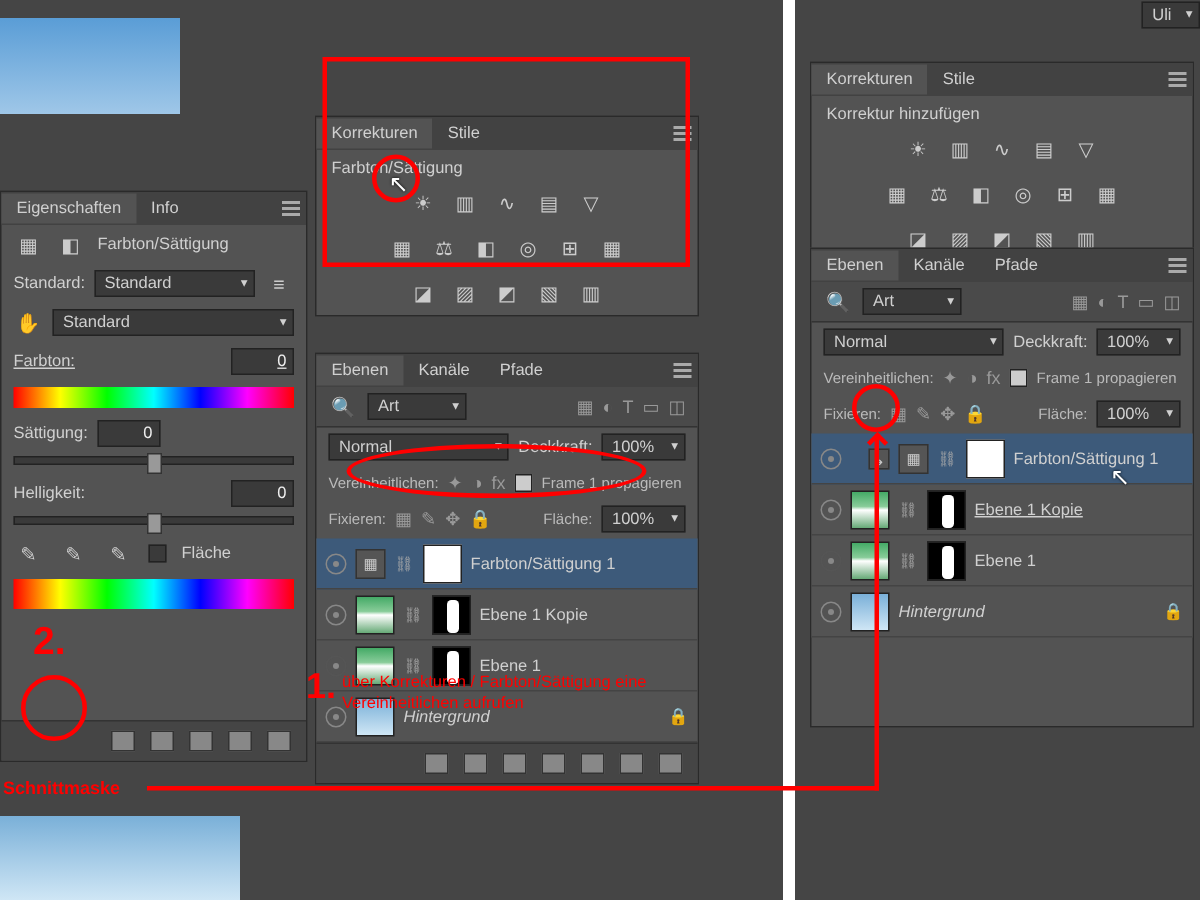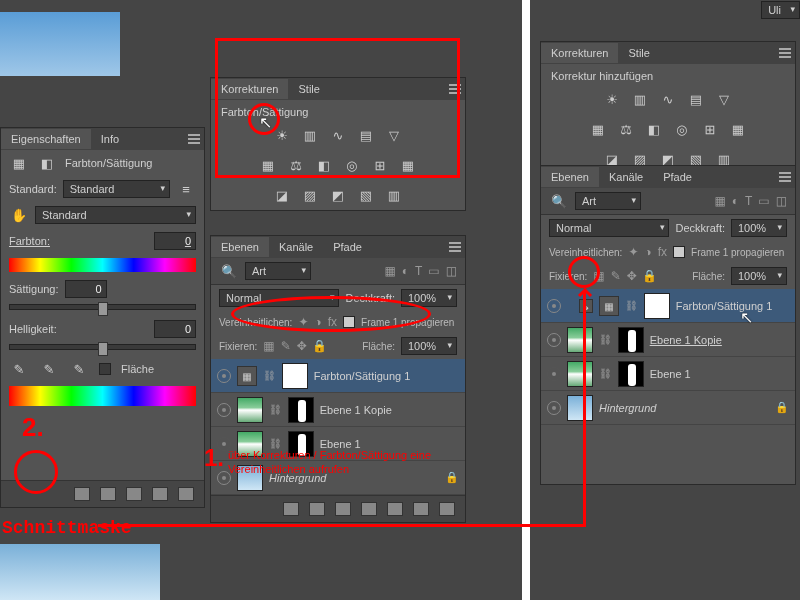--- a/index.html
+++ b/index.html
@@ -351,18 +351,18 @@
 <div class="cursor" style="left:259px; top:113px;">↖</div>
 
 <div class="ellipse" style="left:231px; top:296px; width:200px; height:36px;"></div>
 
 <div class="ann" style="left:204px; top:444px; font-size:24px;">1.</div>
 <div class="ann" style="left:228px; top:448px; width:210px; font-size:11px; font-weight:normal; line-height:1.3;">über Korrekturen / Farbton/Sättigung eine Vereinheitlichen aufrufen</div>
 
 <div class="ann" style="left:22px; top:412px; font-size:26px;">2.</div>
 <div class="circle" style="left:14px; top:450px; width:44px; height:44px;"></div>
 
-<div class="ann" style="left:2px; top:518px; font-size:18px;font-family:Liberation Mono, monospace;">Schnittmaske</div>
+<div class="ann" style="left:2px; top:518px; font-size:12px;">Schnittmaske</div>
 <div class="redline" style="left:98px; top:524px; width:488px; height:3px;"></div>
 <div class="redline" style="left:583px; top:290px; width:3px; height:237px;"></div>
 <div class="arrowhead" style="left:580px; top:290px;"></div>
 <div class="circle" style="left:568px; top:256px; width:32px; height:32px;"></div>
 <div class="cursor" style="left:740px; top:308px;">↖</div>
 
 </body></html>

